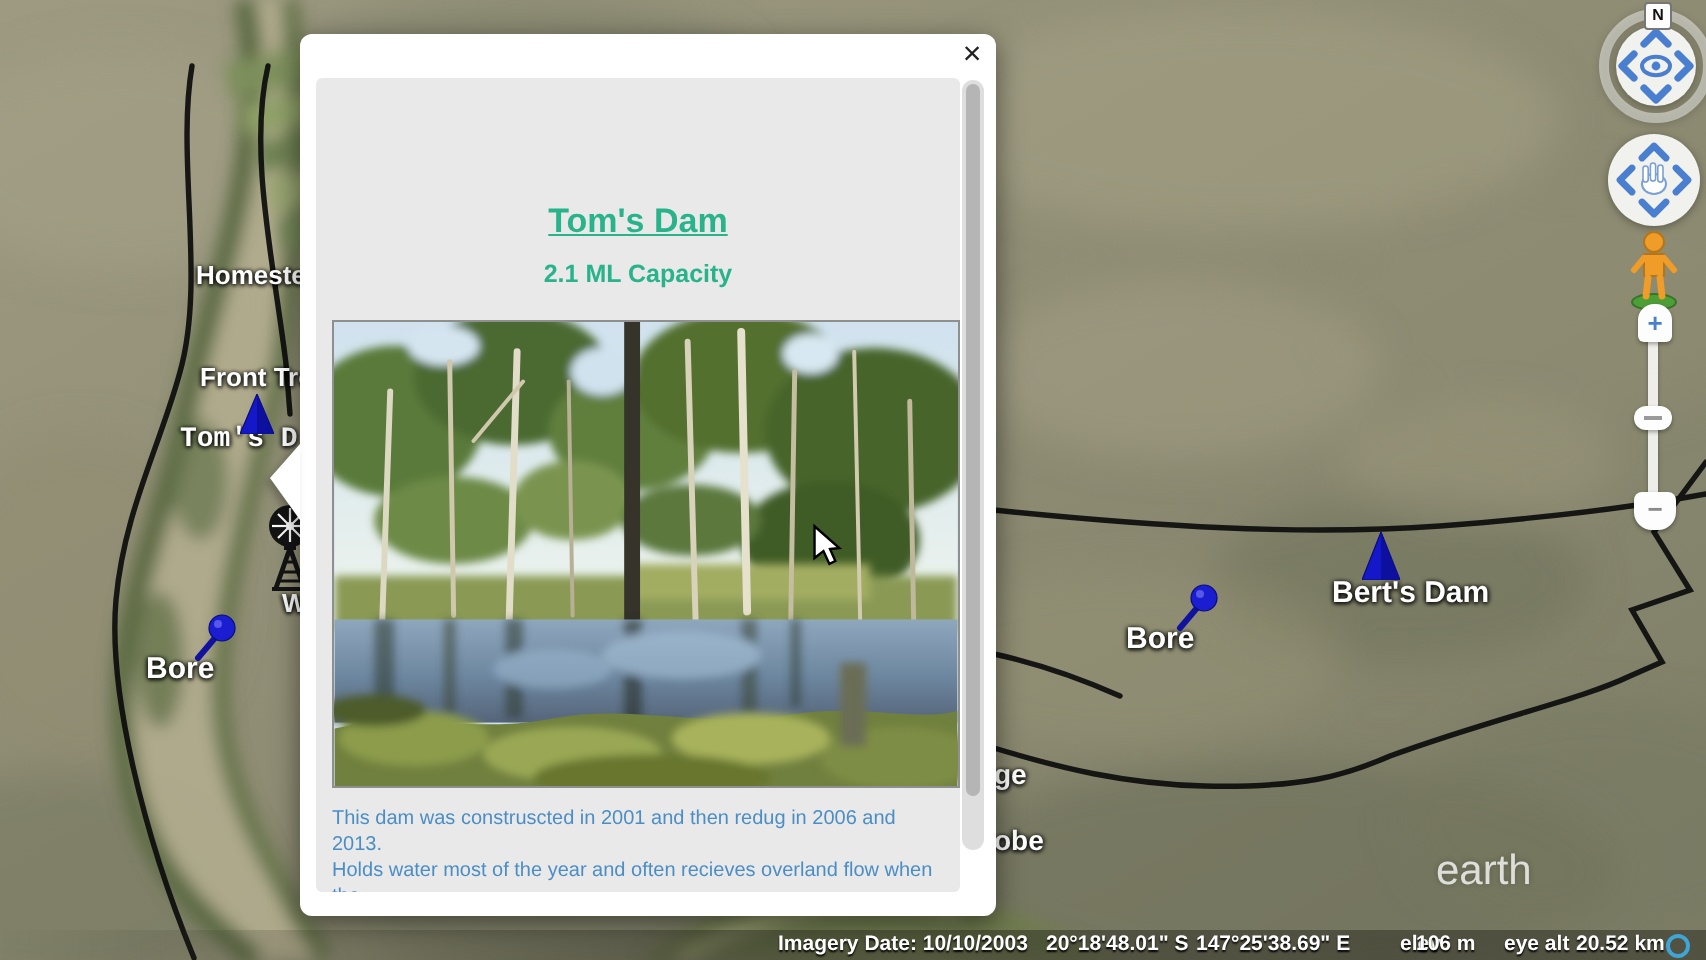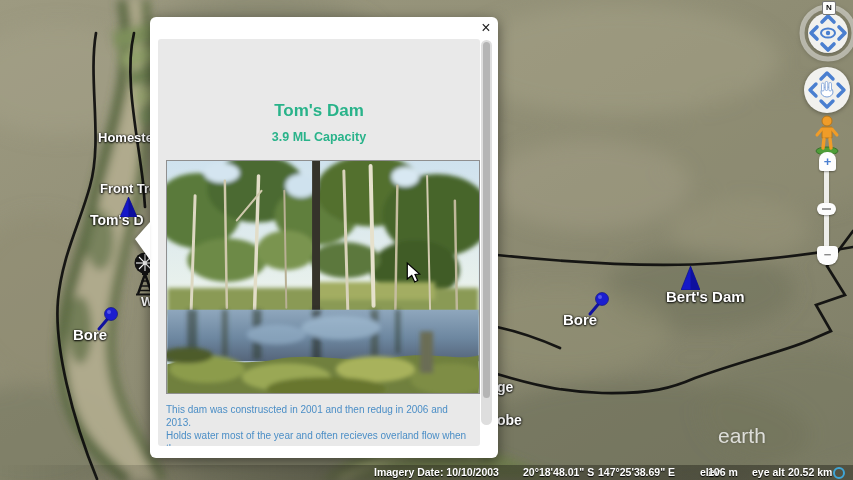--- a/index.html
+++ b/index.html
@@ -13,21 +13,21 @@
   
   .balloon{position:absolute;left:150px;top:17px;width:348px;height:441px;background:#fff;
            border-radius:6px;box-shadow:0 4px 14px rgba(0,0,0,.5);z-index:20;}
   .balloon-tail{position:absolute;left:-15px;top:205px;width:0;height:0;
                 border-top:17px solid transparent;border-bottom:21px solid transparent;
                 border-right:15px solid #fff;filter:drop-shadow(-2px 2px 2px rgba(0,0,0,.25));}
   .balloon-close{position:absolute;top:1px;right:2px;width:20px;height:20px;border:none;background:none;
                  font-size:16px;line-height:20px;color:#222;cursor:pointer;padding:0;font-family:"Liberation Sans",sans-serif;}
   .balloon-body{position:absolute;left:8px;top:22px;width:322px;height:407px;background:#e9e9e9;
                 border-radius:3px;overflow:hidden;}
-  .balloon-title{margin-top:62px;text-align:center;font-size:17px;line-height:20px;font-weight:bold;color:#29b38a;}
+  .balloon-title{margin-top:62px;text-align:center;font-size:17px;line-height:20px;font-weight:bold;color:#29b38a;text-decoration:underline;}
   .balloon-subtitle{margin-top:9px;text-align:center;font-size:12.5px;line-height:15px;font-weight:bold;color:#29b38a;}
   .balloon-photo{margin:15px 0 0 8px;width:312px;height:232px;border:1px solid #8f8f8f;background:#cfe2ee;position:relative;}
   .balloon-desc{margin:9px 0 0 8px;width:306px;font-size:10px;line-height:13px;color:#4b8ec6;}
   .balloon-scrollbar{position:absolute;right:6px;top:23px;width:11px;height:385px;background:#dedede;border-radius:6px;}
   .balloon-scroll-thumb{position:absolute;left:2px;top:2px;width:7px;height:356px;background:#b5b5b5;border-radius:4px;}
   
   .ctrl{position:absolute;z-index:30;}
   .nav-svg{filter:drop-shadow(0 1px 2px rgba(0,0,0,.35));}
   .north-badge{position:absolute;left:822px;top:1px;width:12px;height:12px;background:#fdfdfd;border:1px solid #777;
                border-radius:2px;font-size:8px;line-height:12px;font-weight:bold;color:#111;text-align:center;z-index:31;}
@@ -111,21 +111,21 @@
         <path d="M134,33 C124,76 137,132 143,182 L145,207"></path>
         <path d="M497,255 C575,263 650,268 720,263 C772,259 815,254 853,247"></path>
         <path d="M497,374 C530,384 562,392 602,393 C652,394 672,388 695,378 C747,359 790,350 815,338 L831,331 L816,305 L845,295 L827,266 L853,231"></path>
         <path d="M497,327 C520,332 542,340 560,348"></path>
       </g>
     </svg>
   </div>
 
   <div class="mlabel" style="left:98px;top:130px;font-size:13px;">Homeste</div>
   <div class="mlabel" style="left:100px;top:181px;font-size:13px;">Front Tro</div>
-  <div class="mlabel" style="left:90px;top:212px;font-size:14px;">Tom's D</div>
+  <div class="mlabel" style="left:90px;top:212px;font-size:14px;font-family:Liberation Mono, monospace;">Tom's D</div>
   <div class="mlabel" style="left:141px;top:294px;font-size:13px;">W</div>
   <div class="mlabel" style="left:73px;top:326px;font-size:15px;">Bore</div>
   <div class="mlabel" style="left:563px;top:311px;font-size:15px;">Bore</div>
   <div class="mlabel" style="left:645px;top:288px;font-size:15px;padding-left:21px;">Bert's Dam</div>
   <div class="mlabel" style="left:497px;top:379px;font-size:14px;">ge</div>
   <div class="mlabel" style="left:497px;top:412px;font-size:14px;">obe</div>
 
   <svg class="marker" style="left:120px;top:197px;" width="17" height="20">
     <polygon points="8.5,0 17,20 0,20" fill="#1518c8" stroke="#0a0c7a" stroke-width=".6"></polygon>
     <polygon points="8.5,0 17,20 8.5,20" fill="#0d0f9e"></polygon>
@@ -161,21 +161,21 @@
     <path d="M15,24 L8,44 M15,24 L22,44" stroke="#141414" stroke-width="2.4"></path>
     <path d="M11.5,31 L18.5,31 M10.5,36 L19.5,36 M9.5,40.5 L20.5,40.5" stroke="#141414" stroke-width="1.4"></path>
     <line x1="6" y1="44.5" x2="24" y2="44.5" stroke="#141414" stroke-width="2"></line>
   </svg>
 
   <div class="balloon">
     <div class="balloon-tail"></div>
     <button class="balloon-close">×</button>
     <div class="balloon-body">
       <div class="balloon-title">Tom's Dam</div>
-      <div class="balloon-subtitle">3.9 ML Capacity</div>
+      <div class="balloon-subtitle">2.1 ML Capacity</div>
       <div class="balloon-photo">
         <svg width="312" height="232" viewBox="0 0 314 234">
           <defs>
             <linearGradient id="psky" x1="0" y1="0" x2="0" y2="1">
               <stop offset="0" stop-color="#cfe2ee"></stop>
                 <stop offset="1" stop-color="#eef4ec"></stop>
             </linearGradient>
             <linearGradient id="pwater" x1="0" y1="0" x2="0" y2="1">
               <stop offset="0" stop-color="#8fa7bd"></stop>
                 <stop offset=".55" stop-color="#6d87a0"></stop>
@@ -290,21 +290,21 @@
     <line x1="20" y1="15" x2="25" y2="21" stroke="#f09c28" stroke-width="3" stroke-linecap="round"></line>
     <line x1="12" y1="25" x2="11" y2="34" stroke="#f09c28" stroke-width="3.4" stroke-linecap="round"></line>
     <line x1="18" y1="25" x2="19" y2="34" stroke="#f09c28" stroke-width="3.4" stroke-linecap="round"></line>
   </svg>
   <div class="zoom-track ctrl"></div>
   <div class="zoom-btn ctrl" style="left:819px;top:152px;width:17px;height:19px;border-radius:8px 8px 3px 3px;font-size:13px;line-height:19px;">+</div>
   <div class="zoom-thumb ctrl"></div>
   <div class="zoom-btn ctrl" style="left:817px;top:246px;width:21px;height:19px;border-radius:4px 4px 9px 9px;font-size:13px;line-height:17px;color:#8a8a8a;">−</div>
 
   <div class="status-band"></div>
-  <span class="sitem" style="left:374px;">Imagery Date: 10/10/2003</span>
+  <span class="sitem" style="left:389px;">Imagery Date: 10/10/2003</span>
   <span class="sitem" style="left:523px;">20°18'48.01" S</span>
   <span class="sitem" style="left:598px;">147°25'38.69" E</span>
   <span class="sitem" style="left:680px;margin-left:20px;">elev</span>
   <span class="sitem" style="left:708px;">106 m</span>
   <span class="sitem" style="left:752px;">eye alt</span>
   <span class="sitem" style="left:788px;">20.52 km</span>
   <span class="stream-icon"></span>
 
   <div class="watermark">
     <span class="wm-earth">earth</span>

